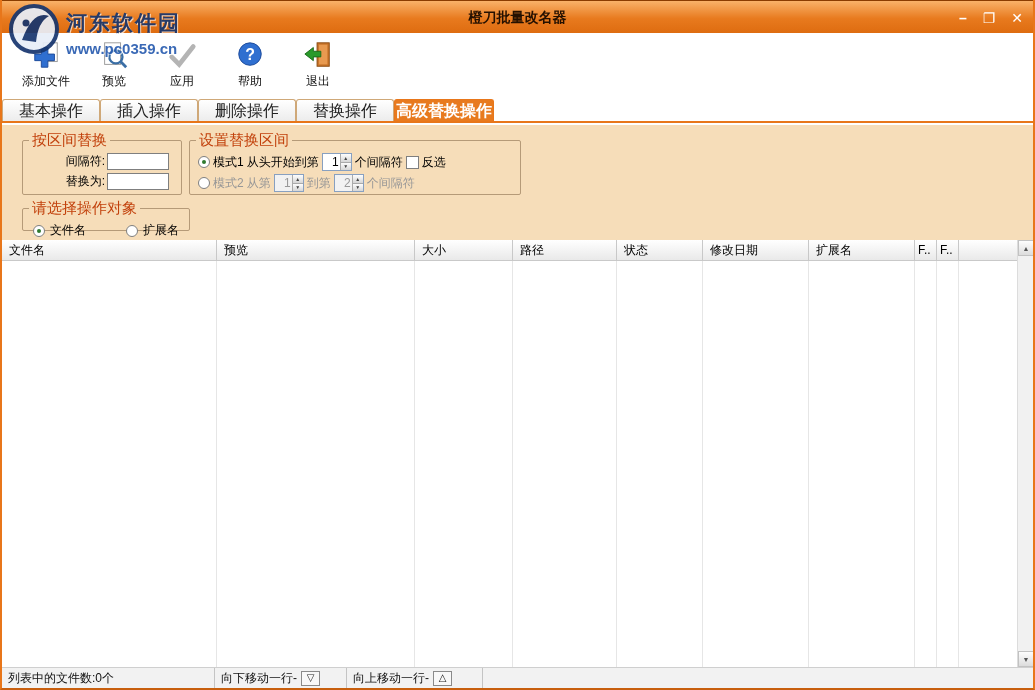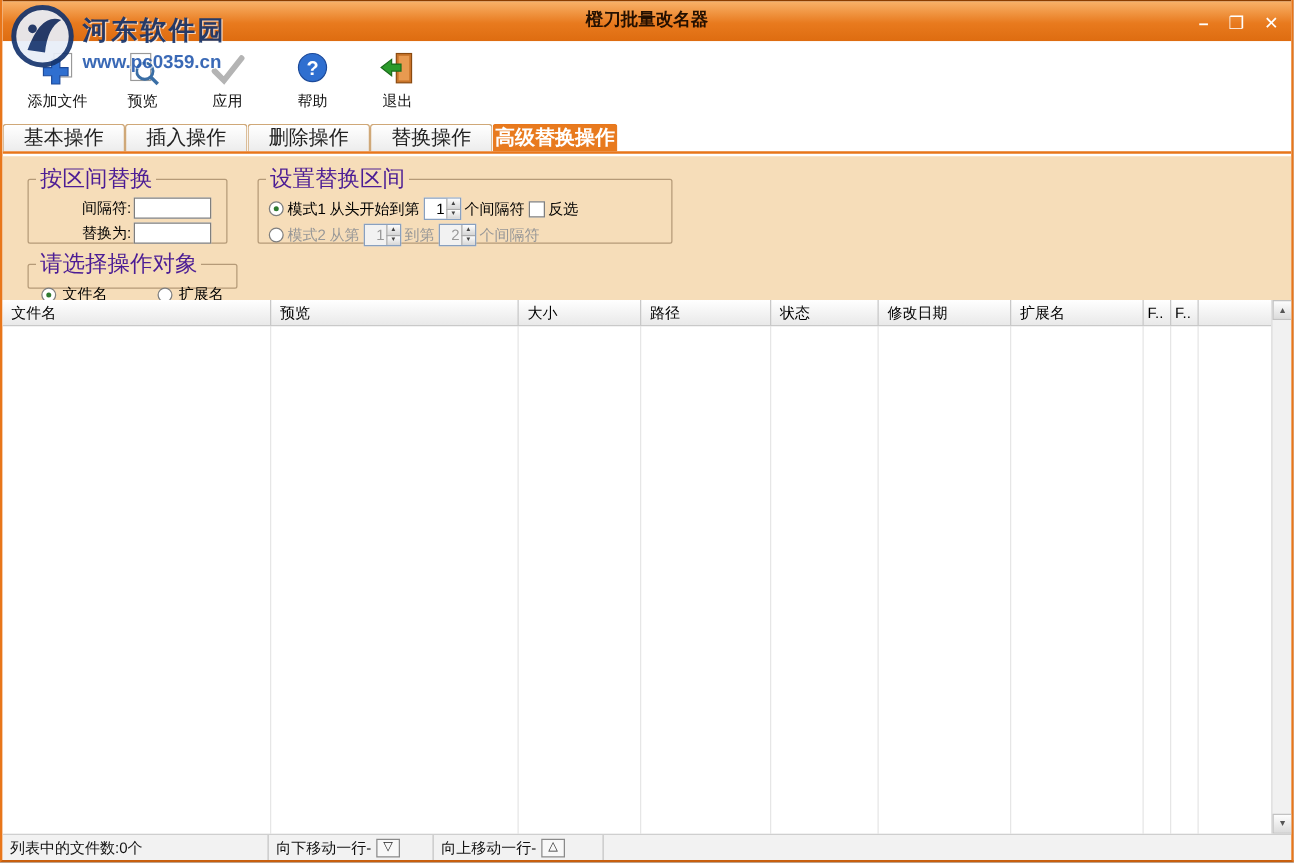--- a/index.html
+++ b/index.html
@@ -4,21 +4,21 @@
 <style>
   html,body{margin:0;padding:0;background:#888;}
   *{box-sizing:border-box;font-family:"Liberation Sans","DejaVu Sans",sans-serif;}
   .window{position:relative;width:1035px;height:690px;background:#fff;overflow:hidden;
           border-left:2px solid #e8761a;border-right:2px solid #e8761a;border-bottom:2px solid #c85f0e;}
   
   .titlebar{position:absolute;left:0;top:0;width:100%;height:33px;
             background:linear-gradient(#f9b269,#e87a1e 55%,#de6c10);
             border-top:1px solid #8a3c00;}
   .title{position:absolute;left:0;top:0;width:100%;line-height:33px;text-align:center;
-         font-size:14px;font-weight:bold;color:#241000;font-family:Liberation Mono, monospace;}
+         font-size:14px;font-weight:bold;color:#241000;}
   .winctrl{position:absolute;right:10px;top:0;height:33px;display:flex;align-items:center;gap:16px;}
   .winctrl span{color:#fff;font-size:14px;font-weight:bold;cursor:default;line-height:1;}
   
   .watermark{position:absolute;left:6px;top:3px;z-index:30;display:flex;align-items:center;opacity:.92;}
   .wm-text{margin-left:6px;padding-top:4px;}
   .wm-name{font-size:21px;font-weight:bold;color:#16356e;text-shadow:1px 1px 0 rgba(255,255,255,.75);letter-spacing:2px;}
   .wm-url{font-size:15px;font-weight:bold;color:#2a5db0;text-shadow:1px 1px 0 rgba(255,255,255,.7);margin-top:3px;}
   
   .toolbar{position:absolute;left:0;top:33px;width:100%;height:66px;background:#fff;
            display:flex;align-items:flex-start;padding:6px 0 0 10px;}
@@ -29,23 +29,23 @@
   .tabbar{position:absolute;left:0;top:99px;width:100%;height:24px;background:#fff;
           display:flex;align-items:flex-end;border-bottom:2px solid #e8761a;}
   .tab{width:98px;height:22px;line-height:21px;text-align:center;font-size:16px;color:#222;
        background:linear-gradient(#ffffff,#ececec);border:1px solid #cfa878;border-bottom:none;
        border-radius:3px 3px 0 0;cursor:default;}
   .tab + .tab{margin-left:0px;}
   .tab.active{width:100px;background:#e87a1e;color:#fff;font-weight:bold;border-color:#e8761a;}
   
   .panel{position:absolute;left:0;top:125px;width:100%;height:115px;background:#f6ddb9;}
   fieldset{position:absolute;border:1px solid #b59a78;border-radius:2px;padding:0 6px;margin:0;}
-  legend{font-size:18px;padding:0 3px;color:#4c1d95;}
+  legend{font-size:15px;padding:0 3px;color:#c2410c;}
   .fs-range{left:20px;top:6px;width:160px;height:64px;}
-  .fs-setting{left:204px;top:6px;width:332px;height:64px;}
+  .fs-setting{left:187px;top:6px;width:332px;height:64px;}
   .fs-target{left:20px;top:74px;width:168px;height:32px;}
   .frow{display:flex;align-items:center;font-size:12px;color:#000;}
   .fs-range .frow{justify-content:flex-end;margin:3px 6px 0 0;gap:2px;}
   .tinput{width:62px;height:17px;border:1px solid #7f7f7f;background:#fff;font-size:12px;padding:0 2px;}
   .fs-setting .frow{margin:3px 0 0 2px;gap:3px;}
   .fs-setting .frow.disabled{color:#979797;}
   .radio{width:12px;height:12px;border-radius:50%;border:1px solid #7f7f7f;background:#fff;display:inline-block;position:relative;flex:0 0 auto;}
   .radio.checked::after{content:"";position:absolute;left:3px;top:3px;width:4px;height:4px;border-radius:50%;background:#2f7a2f;}
   .checkbox{width:13px;height:13px;border:1px solid #7f7f7f;background:#fff;display:inline-block;flex:0 0 auto;}
   .spinner{display:inline-flex;height:18px;border:1px solid #88a0c0;background:#fff;}

